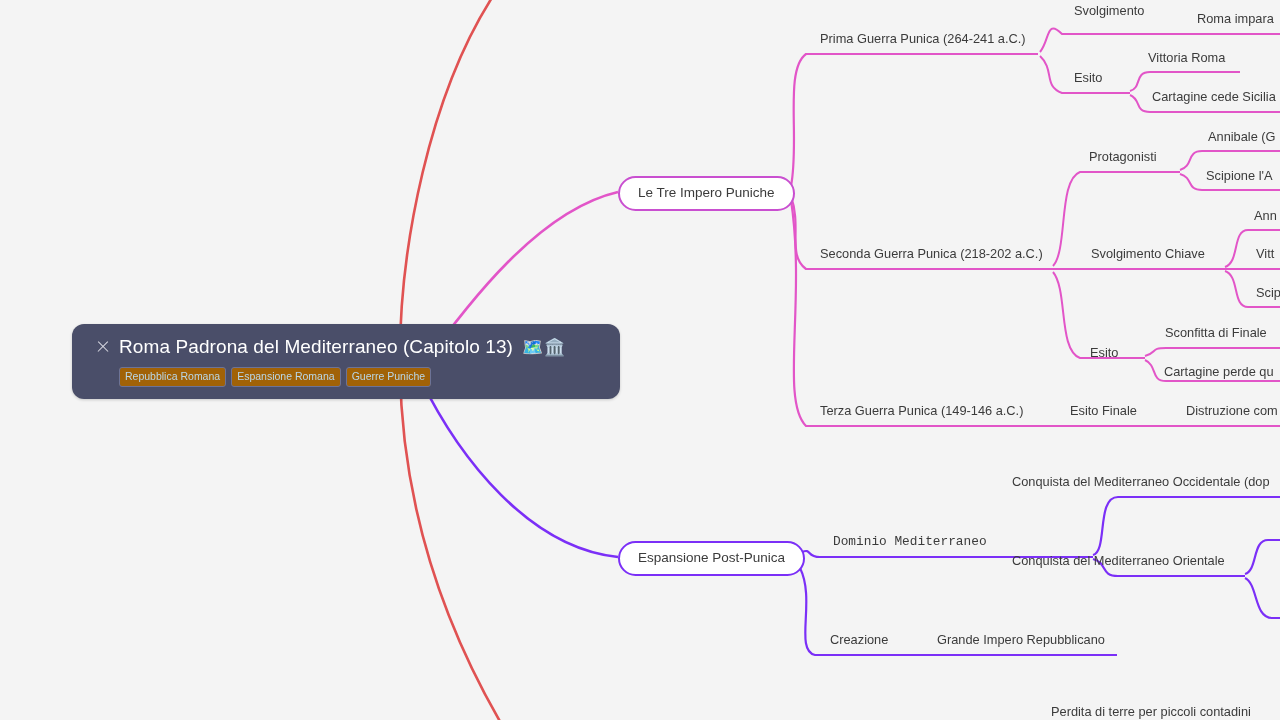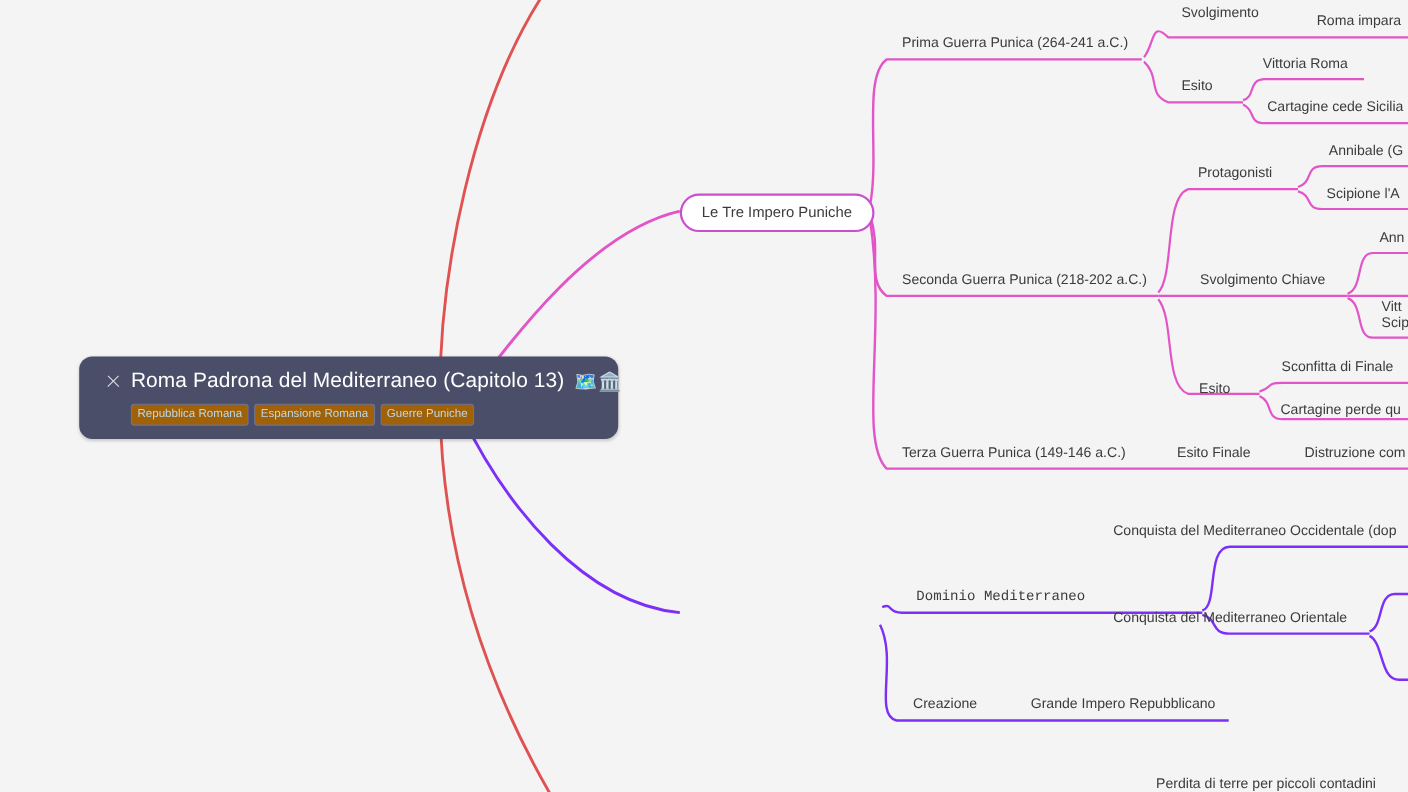--- a/index.html
+++ b/index.html
@@ -29,21 +29,21 @@
     width: 1280px;
     height: 720px;
     pointer-events: none;
   }
 
   
   .root-node {
     position: absolute;
     left: 72px;
     top: 324px;
-    width: 490px;
+    width: 548px;
     box-sizing: border-box;
     background: #4a4e69;
     border-radius: 12px;
     padding: 12px 16px 12px 24px;
     color: #ffffff;
     box-shadow: 0 1px 3px rgba(0,0,0,0.18);
   }
   .root-title-row {
     display: flex;
     align-items: center;
@@ -179,39 +179,40 @@
     </div>
     <div class="tag-row">
       <span class="tag">Repubblica Romana</span>
       <span class="tag">Espansione Romana</span>
       <span class="tag">Guerre Puniche</span>
     </div>
   </div>
 
   <div class="pill" style="left:618px; top:176px;">Le Tre Impero Puniche</div>
 
+  <div class="pill purple" style="left:618px; top:541px;">Espansione Post-Punica</div>
 
   <div class="tnode" style="left:820px; top:32px;">Prima Guerra Punica (264-241 a.C.)</div>
 
   <div class="tnode" style="left:1074px; top:4px;">Svolgimento</div>
   <div class="tnode" style="left:1197px; top:12px;">Roma impara</div>
 
   <div class="tnode" style="left:1074px; top:71px;">Esito</div>
   <div class="tnode" style="left:1148px; top:51px;">Vittoria Roma</div>
   <div class="tnode" style="left:1152px; top:90px;">Cartagine cede Sicilia</div>
 
   <div class="tnode" style="left:820px; top:247px;">Seconda Guerra Punica (218-202 a.C.)</div>
 
   <div class="tnode" style="left:1089px; top:150px;">Protagonisti</div>
   <div class="tnode" style="left:1208px; top:130px;">Annibale (G</div>
   <div class="tnode" style="left:1206px; top:169px;">Scipione l'A</div>
 
   <div class="tnode" style="left:1091px; top:247px;">Svolgimento Chiave</div>
   <div class="tnode" style="left:1254px; top:209px;">Ann</div>
-  <div class="tnode" style="left:1256px; top:247px;margin-top:25px;">Vitt</div>
+  <div class="tnode" style="left:1256px; top:247px;">Vitt</div>
   <div class="tnode" style="left:1256px; top:286px;">Scip</div>
 
   <div class="tnode" style="left:1090px; top:346px;">Esito</div>
   <div class="tnode" style="left:1165px; top:326px;">Sconfitta di Finale</div>
   <div class="tnode" style="left:1164px; top:365px;">Cartagine perde qu</div>
 
   <div class="tnode" style="left:820px; top:404px;">Terza Guerra Punica (149-146 a.C.)</div>
   <div class="tnode" style="left:1070px; top:404px;">Esito Finale</div>
   <div class="tnode" style="left:1186px; top:404px;">Distruzione com</div>
 

